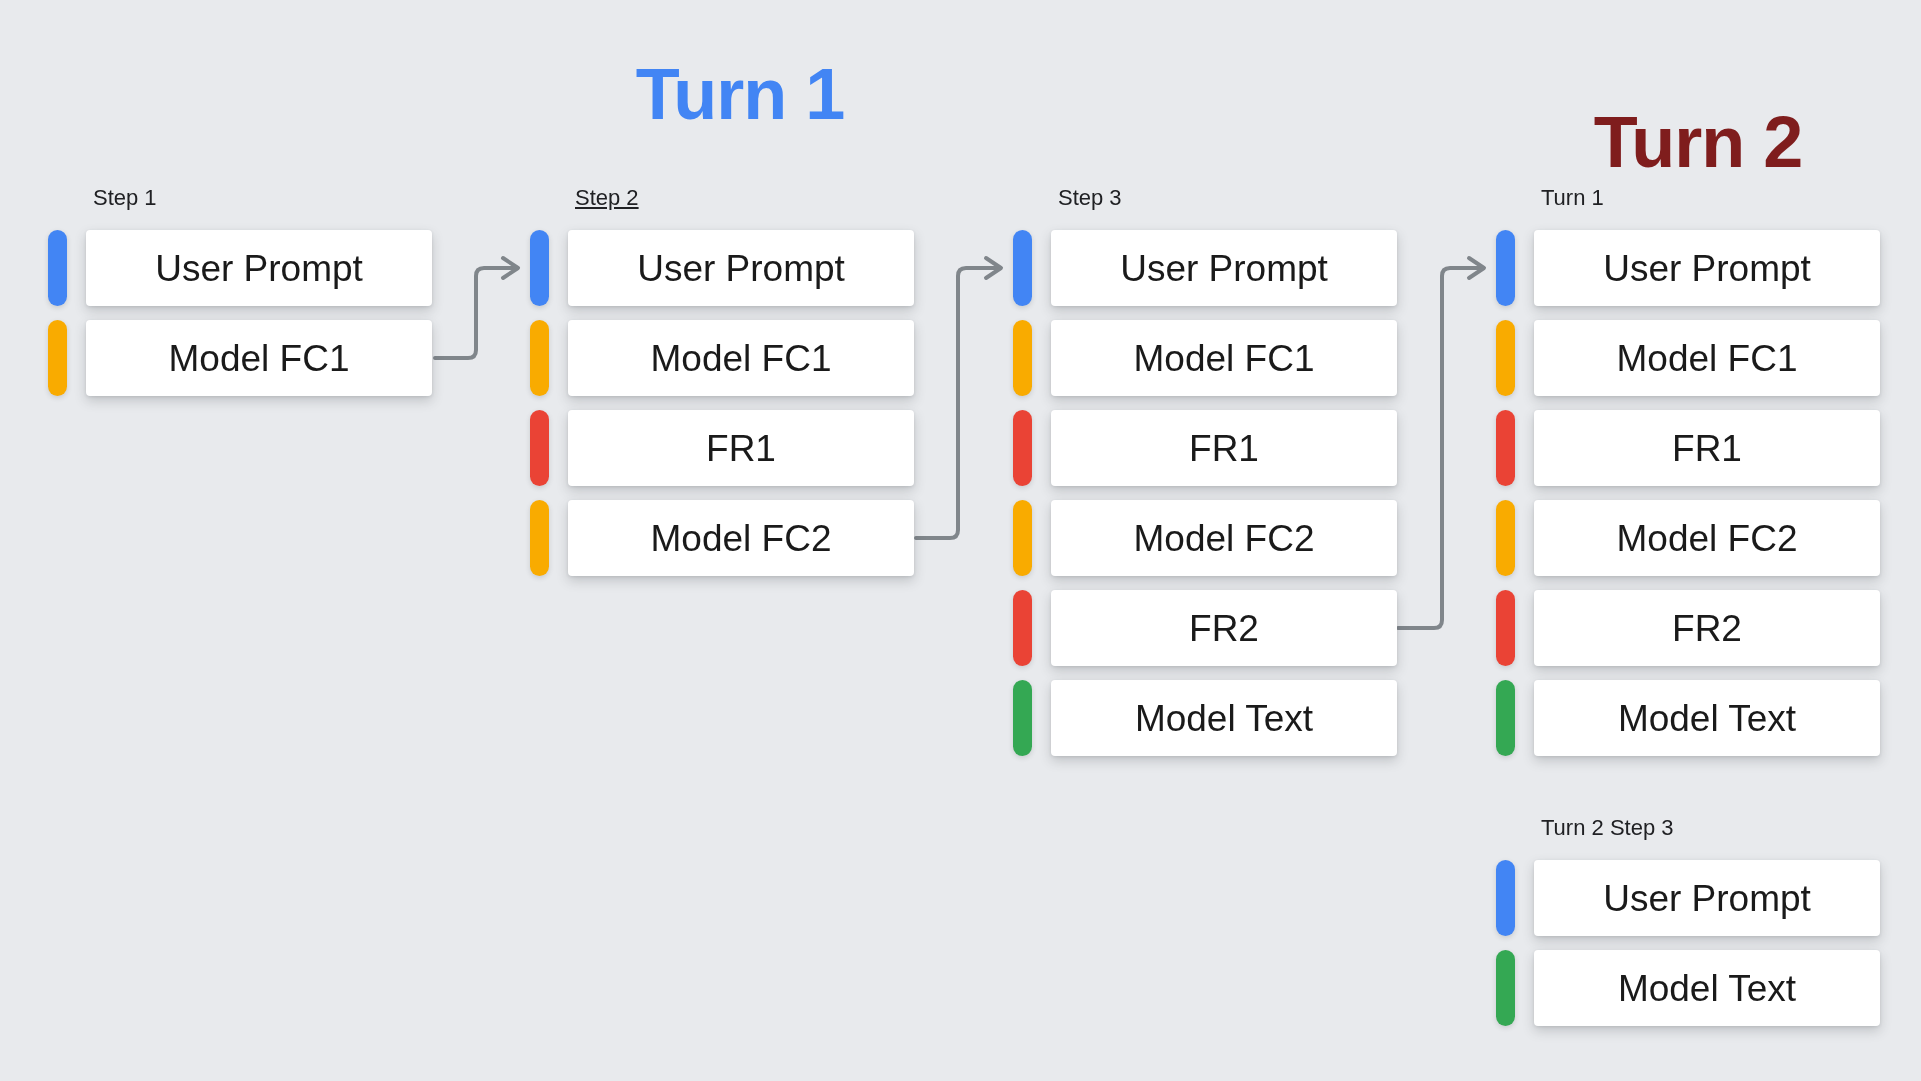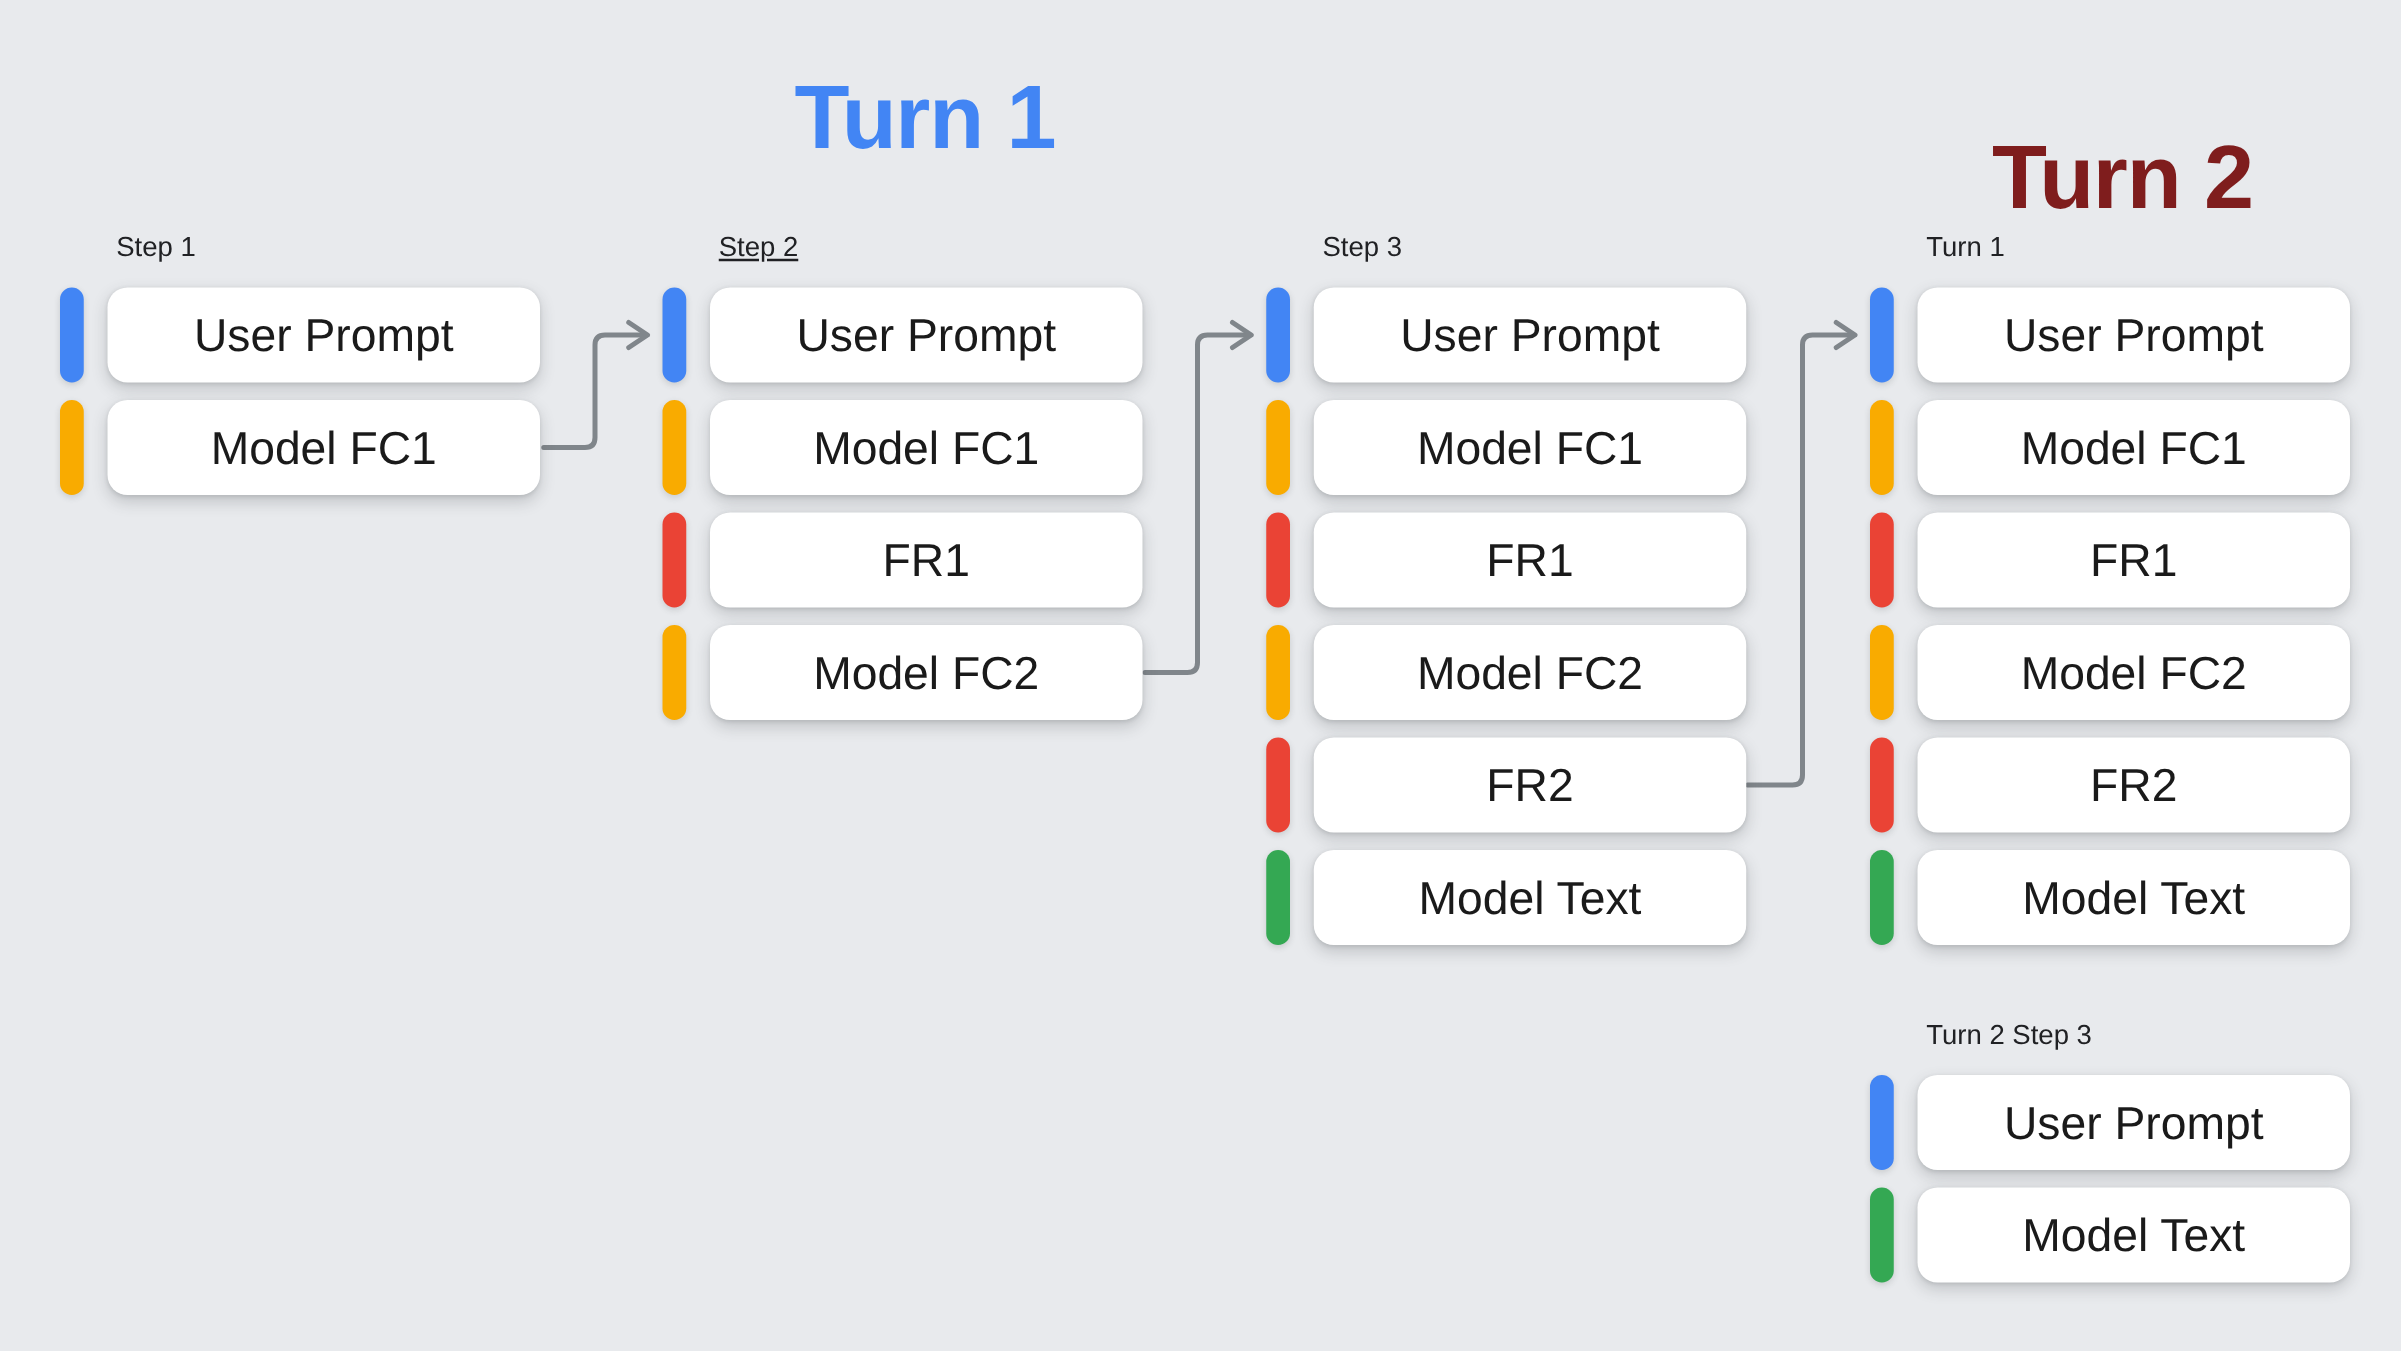--- a/index.html
+++ b/index.html
@@ -37,21 +37,21 @@
     width: 19px;
     height: 76px;
     border-radius: 10px;
     box-shadow: 0 2px 5px rgba(60,64,67,0.18);
   }
   .msg-box {
     position: absolute;
     width: 346px;
     height: 76px;
     background: #FFFFFF;
-    border-radius: 16px;
+    border-radius: 4px;
     box-shadow: 0 5px 12px rgba(60,64,67,0.22), 0 1px 3px rgba(60,64,67,0.12);
     display: flex;
     align-items: center;
     justify-content: center;
     text-align: right;
   }
   .msg-box span {
     font-size: 37px;
     line-height: 1;
     color: #1a1a1a;

